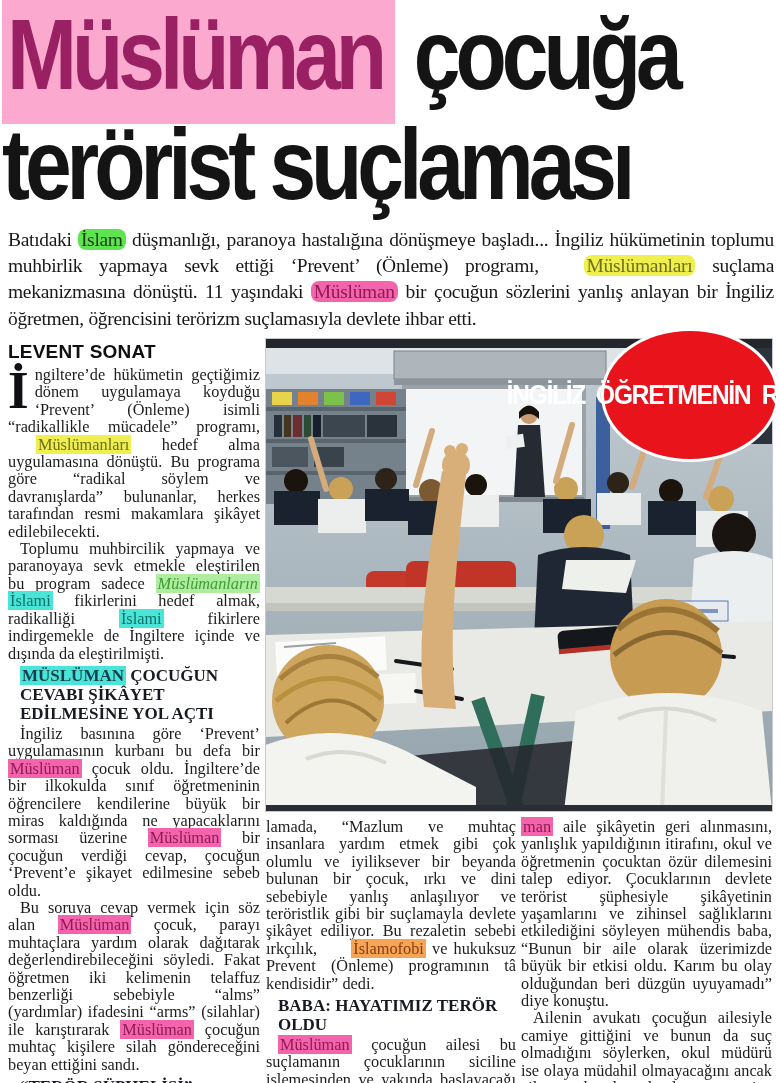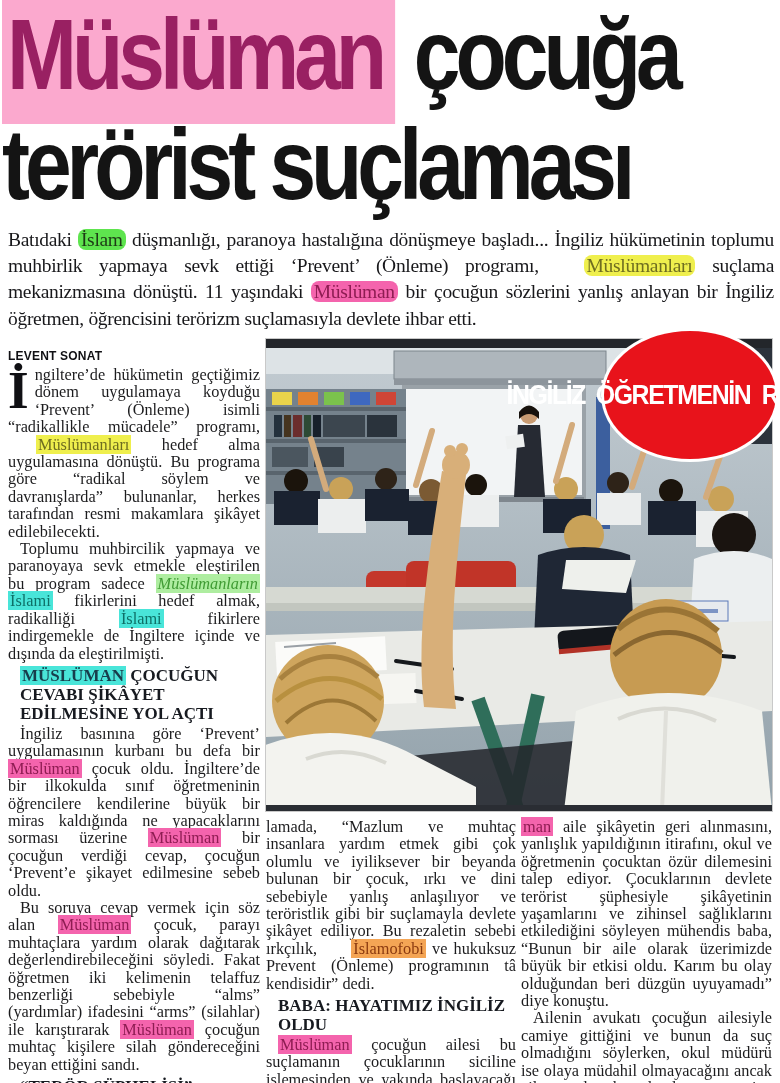--- a/index.html
+++ b/index.html
@@ -36,21 +36,21 @@
   .hl-cyan-dark{background:var(--hl_cyan_bg);color:var(--hl_cyan_dark_text);}
   .hl-lightgreen{background:var(--hl_lightgreen_bg);color:var(--hl_lightgreen_text);font-style:italic;}
   .hl-orange{background:var(--hl_orange_bg);color:var(--hl_orange_text);margin-left:28px;}
   
   .col{position:absolute;color:#1c1c1e;}
   #col1{left:8px;top:341px;width:252px;}
   #col2{left:266px;top:818px;width:250px;}
   #col3{left:521px;top:818px;width:251px;}
   .byline{
     font-family:"Liberation Sans","DejaVu Sans",sans-serif;font-weight:bold;
-    font-size:12px;letter-spacing:0.2px;color:#101014;margin:8px 0 3px 0;
+    font-size:19px;letter-spacing:0.2px;color:#101014;margin:0 0 3px 0;
   }
   .para{
     margin:0;text-indent:12px;font-size:16.3px;line-height:17.4px;
     text-align:justify;
   }
   .para.no-indent,.para.has-drop{text-indent:0;}
   .dropcap{
     float:left;font-weight:bold;font-size:53px;line-height:43px;
     padding:3px 6px 0 0;color:#101014;
   }
@@ -245,19 +245,19 @@
     <div class="byline">LEVENT SONAT</div>
     <p class="para has-drop"><span class="dropcap">İ</span>ngiltere’de hükümetin geçtiğimiz dönem uygulamaya koyduğu ‘Prevent’ (Önleme) isimli “radikallikle mücadele” programı, <span class="hl hl-yellow">Müslümanları</span> hedef alma uygulamasına dönüştü. Bu programa göre “radikal söylem ve davranışlarda” bulunanlar, herkes tarafından resmi makamlara şikâyet edilebilecekti.</p>
     <p class="para">Toplumu muhbircilik yapmaya ve paranoyaya sevk etmekle eleştirilen bu program sadece <span class="hl hl-lightgreen">Müslümanların</span> <span class="hl hl-cyan">İslami</span> fikirlerini hedef almak, radikalliği <span class="hl hl-cyan">İslami</span> fikirlere indirgemekle de İngiltere içinde ve dışında da eleştirilmişti.</p>
     <h3 class="subhead"><span class="hl hl-cyan-dark">MÜSLÜMAN</span> ÇOCUĞUN CEVABI ŞİKÂYET EDİLMESİNE YOL AÇTI</h3>
     <p class="para">İngiliz basınına göre ‘Prevent’ uygulamasının kurbanı bu defa bir <span class="hl hl-pink">Müslüman</span> çocuk oldu. İngiltere’de bir ilkokulda sınıf öğretmeninin öğrencilere kendilerine büyük bir miras kaldığında ne yapacaklarını sorması üzerine <span class="hl hl-pink">Müslüman</span> bir çocuğun verdiği cevap, çocuğun ‘Prevent’e şikayet edilmesine sebeb oldu.</p>
     <p class="para">Bu soruya cevap vermek için söz alan <span class="hl hl-pink">Müslüman</span> çocuk, parayı muhtaçlara yardım olarak dağıtarak değerlendirebileceğini söyledi. Fakat öğretmen iki kelimenin telaffuz benzerliği sebebiyle “alms” (yardımlar) ifadesini “arms” (silahlar) ile karıştırarak <span class="hl hl-pink">Müslüman</span> çocuğun muhtaç kişilere silah göndereceğini beyan ettiğini sandı.</p>
     <h3 class="subhead">“TERÖR ŞÜPHELİSİ” OLARAK ŞİKÂYET EDİLDİLER</h3>
   </div>
 <div id="col2" class="col">
     <p class="para no-indent">lamada, “Mazlum ve muhtaç insanlara yardım etmek gibi çok olumlu ve iyiliksever bir beyanda bulunan bir çocuk, ırkı ve dini sebebiyle yanlış anlaşılıyor ve teröristlik gibi bir suçlamayla devlete şikâyet ediliyor. Bu rezaletin sebebi ırkçılık, <span class="hl hl-orange">İslamofobi</span> ve hukuksuz Prevent (Önleme) programının tâ kendisidir” dedi.</p>
-    <h3 class="subhead">BABA: HAYATIMIZ İNGİLİZ OLDU</h3>
+    <h3 class="subhead">BABA: HAYATIMIZ TERÖR OLDU</h3>
     <p class="para"><span class="hl hl-pink">Müslüman</span> çocuğun ailesi bu suçlamanın çocuklarının siciline işlemesinden ve yakında başlayacağı ortaokul ve daha ileri eğitimlerinde karşısına çıkmasından endişe ettiklerini belirtiyorlar.</p>
   </div>
 <div id="col3" class="col">
     <p class="para no-indent"><span class="hl hl-pink">man</span> aile şikâyetin geri alınmasını, yanlışlık yapıldığının itirafını, okul ve öğretmenin çocuktan özür dilemesini talep ediyor. Çocuklarının devlete terörist şüphesiyle şikâyetinin yaşamlarını ve zihinsel sağlıklarını etkilediğini söyleyen mühendis baba, “Bunun bir aile olarak üzerimizde büyük bir etkisi oldu. Karım bu olay olduğundan beri düzgün uyuyamadı” diye konuştu.</p>
     <p class="para">Ailenin avukatı çocuğun ailesiyle camiye gittiğini ve bunun da suç olmadığını söylerken, okul müdürü ise olaya müdahil olmayacağını ancak aileye destek almalarını tavsiye edebileceğini söyledi.</p>
   </div>
 
 </body></html>

